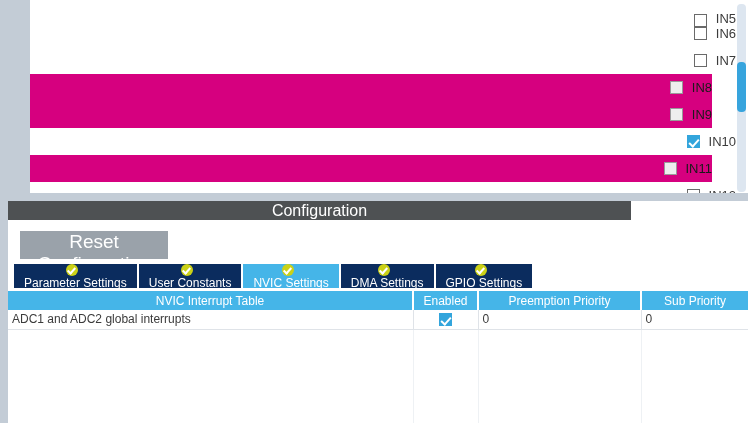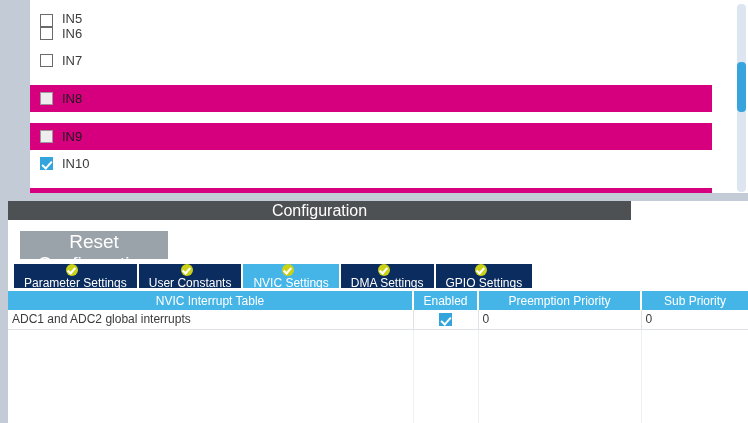--- a/index.html
+++ b/index.html
@@ -43,26 +43,26 @@
     left: 30px; top: 0;
     width: 706px; height: 194px;
     background: #ffffff;
     overflow: hidden;
   }
   .pin-row {
     position: relative;
     height: 27px;
     display: flex;
     align-items: center;
-    padding-left: 10px;
+    padding-left: 26px;
+    justify-content: flex-end;
   }
   .pin-row.highlight {
     background: #d6007f;
     width: 682px;
-    margin-top: 11px;
   }
   .cb {
     width: 13px; height: 13px;
     border: 1px solid #6a6a6a;
     background: #ffffff;
     flex: 0 0 auto;
     margin-right: 9px;
     position: relative;
   }
   .pin-row.highlight .cb {

